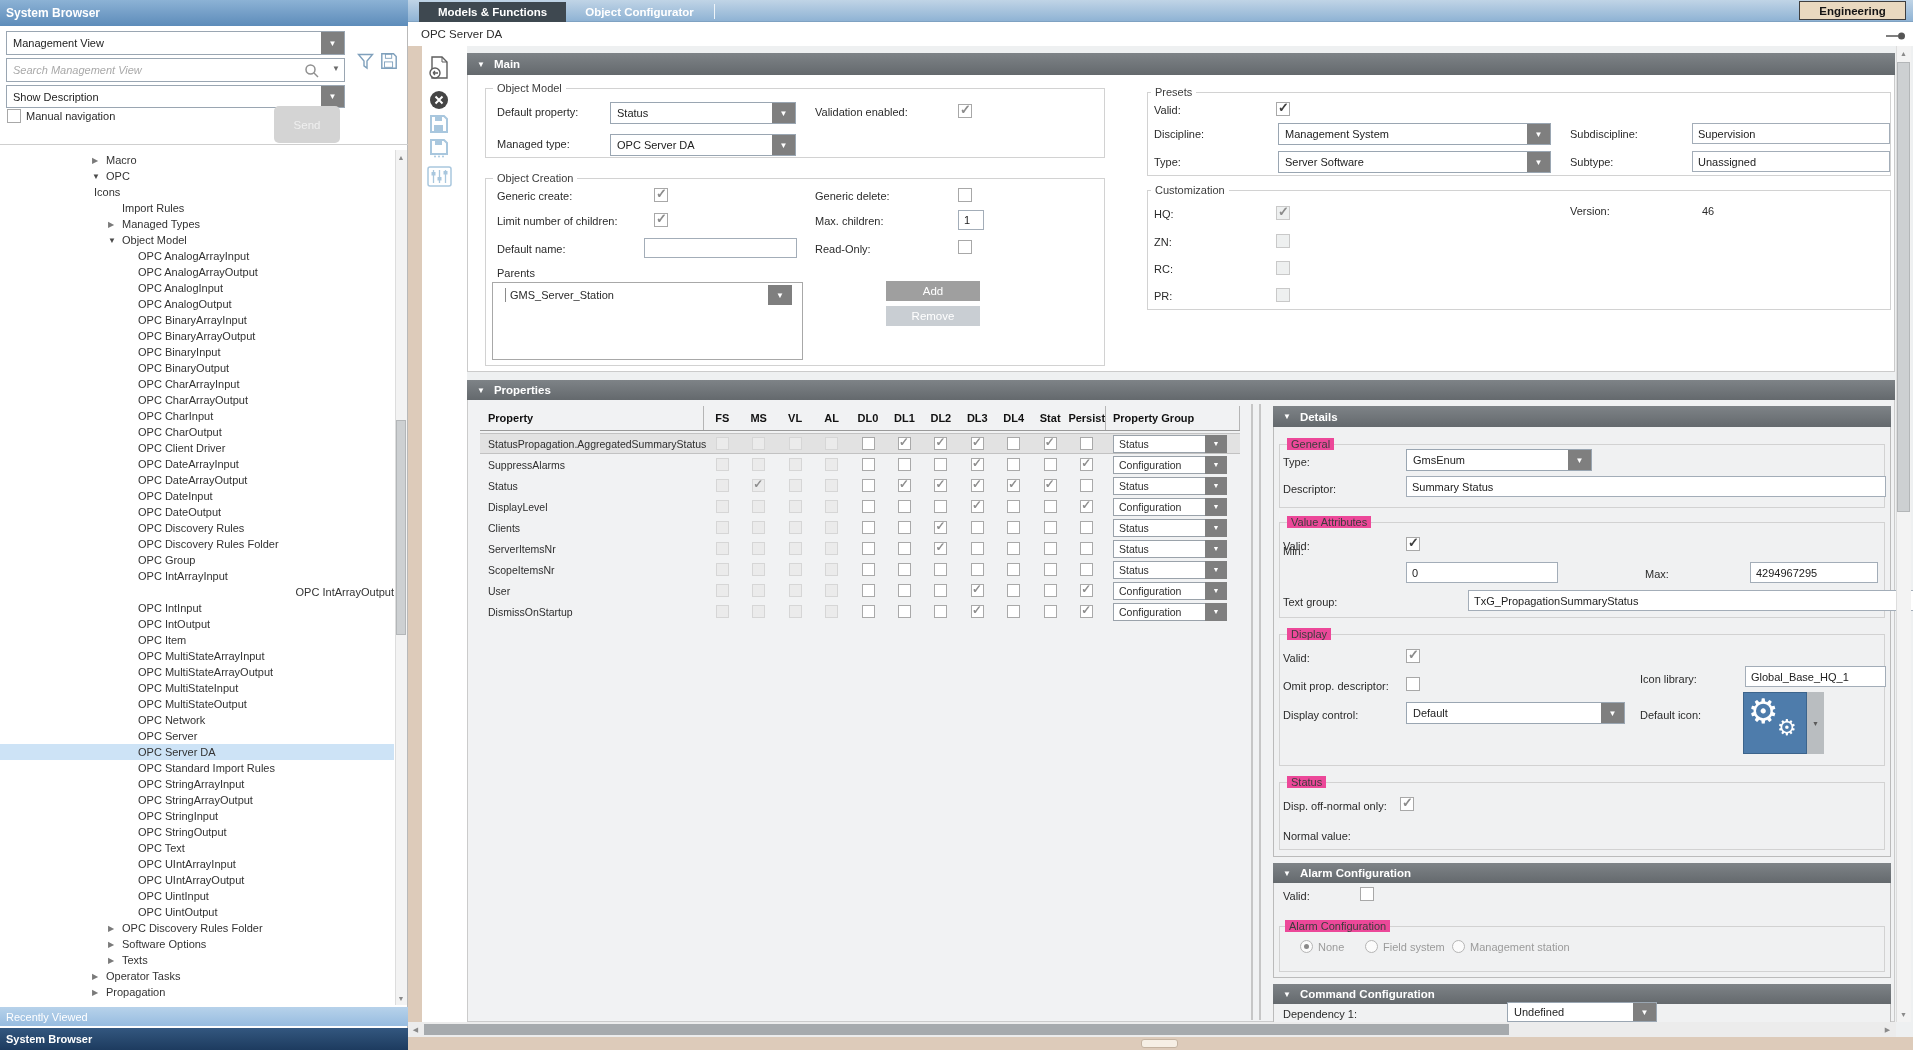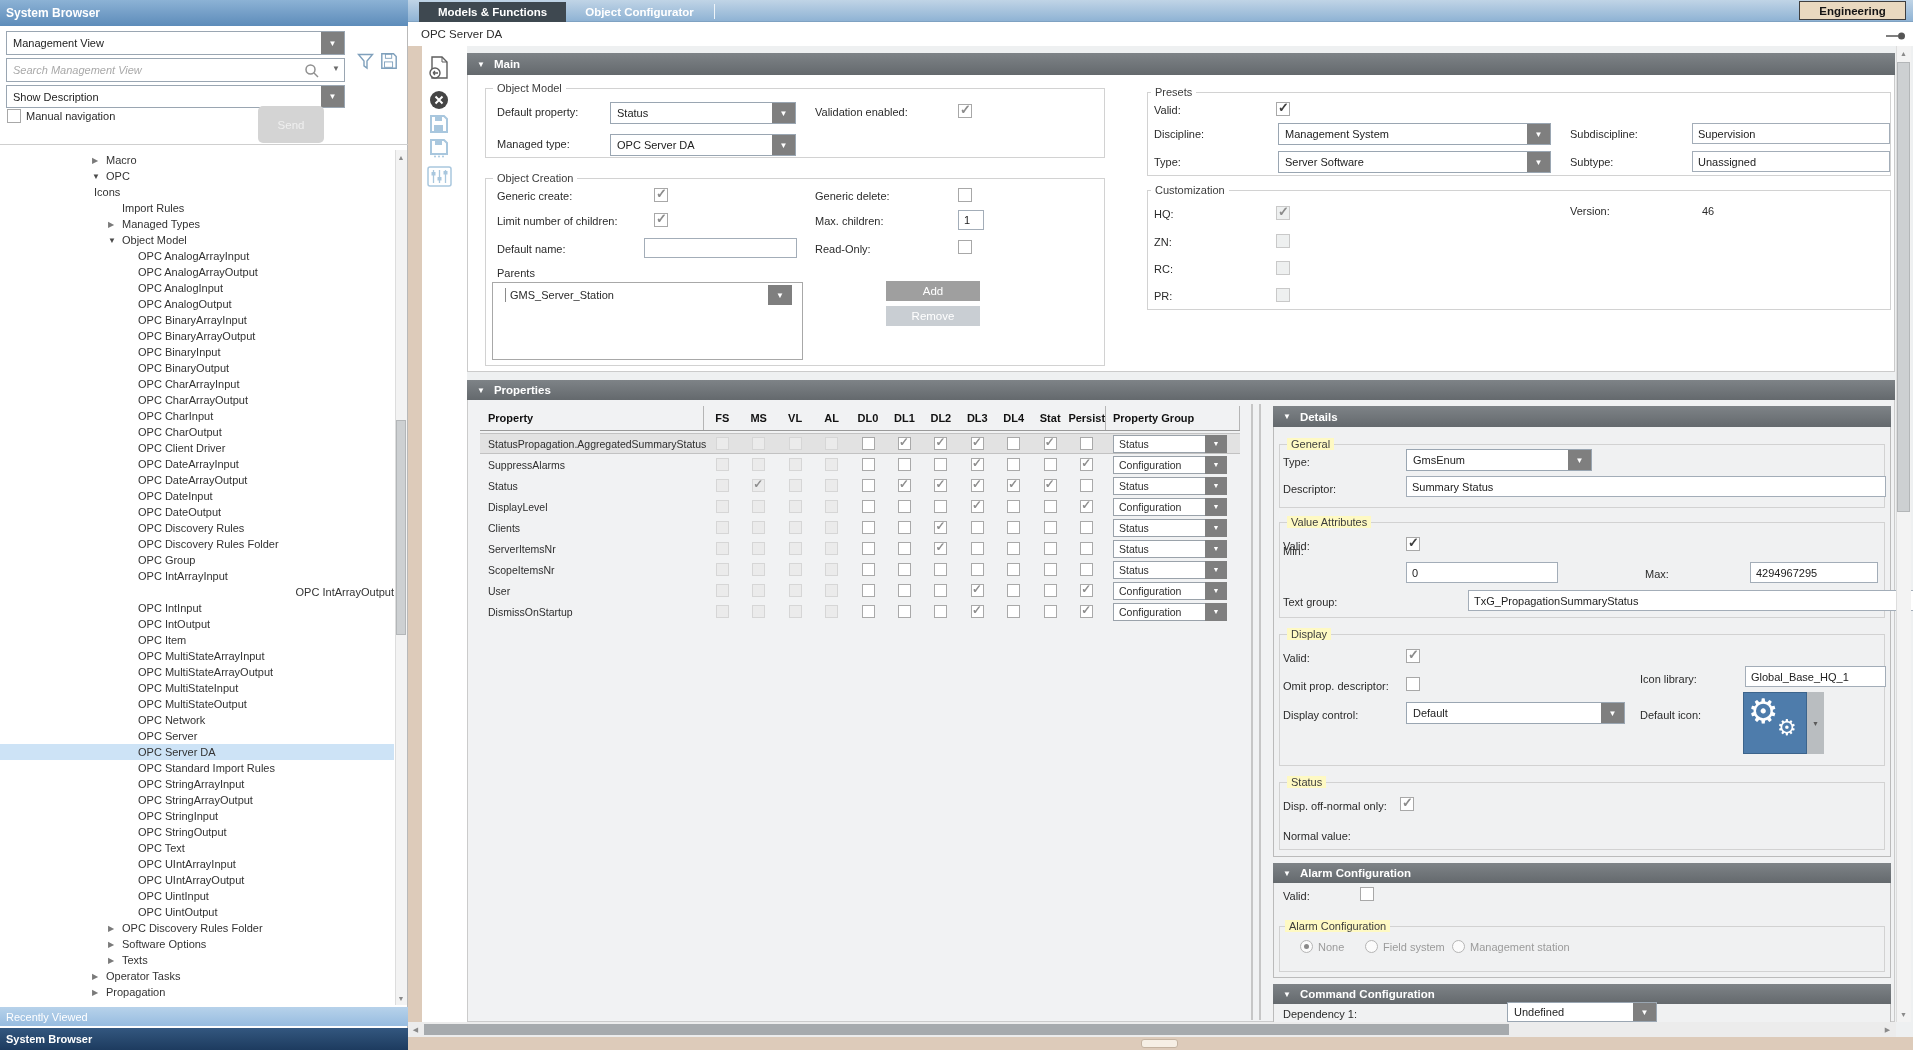--- a/index.html
+++ b/index.html
@@ -12,21 +12,21 @@
 .combo{position:absolute;background:#fff;border:1px solid #9aa6b2;font-size:11px;color:#222;display:flex;align-items:center;padding:0 26px 0 6px;white-space:nowrap;overflow:hidden}
 .combo .arr{position:absolute;right:0;top:0;bottom:0;width:23px;background:#7f7f7f;color:#fff;display:flex;align-items:center;justify-content:center;font-size:8px}
 .chk{position:absolute;width:14px;height:14px;background:#fff;border:1px solid #a8a8a8}
 .chk.on::after{content:"\2713";position:absolute;left:1px;top:-3px;font-size:13px;font-weight:bold;color:#8c8c8c}
 .chk.dark.on::after{color:#3f3f3f}
 .chk.dis{border-color:#c9c9c9;background:#eef0f0}
 .shdr{position:absolute;background:linear-gradient(#7e8387,#64696d);color:#fff;font-size:11.5px;font-weight:bold;display:flex;align-items:center;padding-left:10px;gap:9px}
 .shdr .tri{font-size:8px;font-weight:normal}
 .gbox{position:absolute;border:1px solid #d2d2d2}
 .glbl{position:absolute;font-size:11px;color:#3c3c3c;background:#fff;padding:0 4px;white-space:nowrap;z-index:2}
-.glbl.gray{background:#fef9c3}
+.glbl.gray{background:#ec4899}
 .btn{position:absolute;font-size:11.5px;color:#fff;display:flex;align-items:center;justify-content:center}
 
 .leftpanel{position:absolute;left:0;top:0;width:408px;height:1050px;background:#fff;border-right:1px solid #b9b9b9}
 .lp-title{position:absolute;left:0;top:0;width:408px;height:26px;background:linear-gradient(#8cb2d5,#5d8cba);color:#fff;font-size:12px;font-weight:bold;display:flex;align-items:center;padding-left:6px}
 .searchbox{position:absolute;background:#fff;border:1px solid #9aa6b2;display:flex;align-items:center;padding-left:6px}
 .searchbox .ph{font-size:11px;font-style:italic;color:#a9a9a9}
 .sarr{position:absolute;right:4px;top:5px;font-size:8px;color:#6b6b6b}
 .tree{position:absolute;left:0;top:152px;width:394px}
 .tree-row{display:flex;align-items:center;height:16px;font-size:11px;color:#333;cursor:default}
 .tree-row.sel{background:#cde3f6}
@@ -97,21 +97,21 @@
         </svg>
     </span>
 
     <div class="combo" style="left:6px;top:85px;width:339px;height:23px">
       <span>Show Description</span>
       <span class="arr">▼</span>
     </div>
 
     <div class="chk" style="left:7px;top:109px"></div>
     <span class="lbl" style="left:26px;top:110px">Manual navigation</span>
-    <div class="btn" style="left:258px;top:106px;width:66px;height:37px;background:#d4d4d4;color:#efefef;border-radius:5px">Send</div>
+    <div class="btn" style="left:274px;top:106px;width:66px;height:37px;background:#d4d4d4;color:#efefef;border-radius:5px">Send</div>
 
     <div class="abs" style="left:0;top:144px;width:408px;height:1px;background:#cfcfcf"></div>
 
     <div class="tree">
         <div class="tree-row" style="padding-left: 92px;">
           <span class="tree-arrow">▶</span>
           <span class="tree-label">Macro</span>
         </div>
         <div class="tree-row" style="padding-left: 92px;">
           <span class="tree-arrow open">▼</span>

